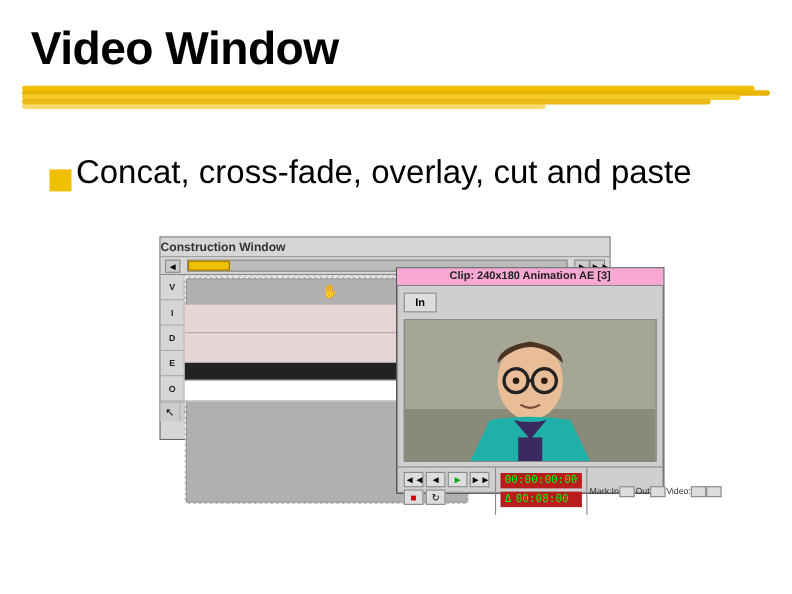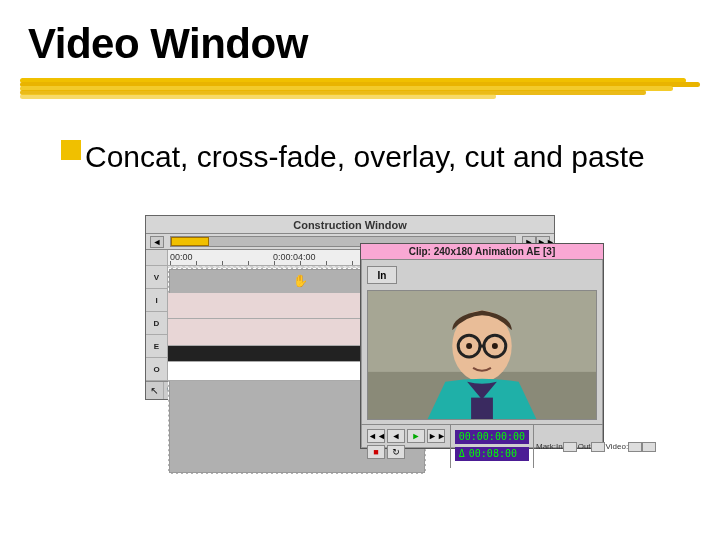--- a/index.html
+++ b/index.html
@@ -32,23 +32,22 @@
     position: absolute;
     left: 0;
     height: 5px;
     border-radius: 3px;
   }
   .bullet-row {
     position: absolute;
     top: 140px;
     left: 45px;
     display: flex;
-    align-items: flex-start;
+    align-items: flex-end;
     gap: 4px;
-    margin-left: 16px;
   }
   .bullet {
     width: 20px; height: 20px;
     background: #f0c000;
     display: inline-block;
     flex-shrink: 0;
   }
   .bullet-text {
     font-size: 30px;
     color: #000;
@@ -71,21 +70,21 @@
     width: 410px;
     height: 185px;
     border: 1px solid #666;
     background: #d6d6d6;
   }
   .cw-title {
     height: 18px;
     background: #d6d6d6;
     border-bottom: 1px solid #888;
     font-size: 11px;
-    text-align: center;
+    text-align: left;
     color: #333;
     line-height: 18px;
     font-weight: bold;
   }
   .cw-scroll {
     height: 16px;
     background: #d6d6d6;
     border-bottom: 1px solid #888;
     display: flex;
     justify-content: space-between;
@@ -278,21 +277,21 @@
   .clip-ctrl .cbtn.play { color:#0a0; }
   .clip-ctrl .cbtn.stop { color:#c00; }
   .clip-ctrl .mid {
     flex:1;
     display:flex; flex-direction:column;
     justify-content:center;
     padding: 3px 4px;
   }
   .tc {
     height: 14px;
-    background:#4c1d95;
+    background:#b91c1c;
     color:#0f0;
     font-family: monospace;
     font-size: 10px;
     padding: 0 4px;
     line-height:14px;
     margin-bottom: 3px;
     display:flex; gap:4px;
   }
   .tc .delta { color:#0f0; }
   .clip-ctrl .right {
@@ -335,44 +334,20 @@
 
     <div class="cw-scroll">
       <div class="btn">◄</div>
       <div class="bar">
         <div class="thumb-y"></div>
       </div>
       <div class="btn">►</div>
       <div class="btn">►►</div>
     </div>
 
-    <div class="cw-ruler">
-      <div class="leftcell"></div>
-      <div class="ticks">
-        <span style="left:2px">00:00</span>
-        <span style="left:105px">0:00:04:00</span>
-        <span style="left:215px">0:00:08:00</span>
-        <span style="left:325px">0:00:12:00</span>
-        <i style="left:2px"></i>
-          <i style="left:28px"></i>
-          <i style="left:54px"></i>
-          <i style="left:80px"></i>
-        <i style="left:106px"></i>
-          <i style="left:132px"></i>
-          <i style="left:158px"></i>
-          <i style="left:184px"></i>
-        <i style="left:210px"></i>
-          <i style="left:236px"></i>
-          <i style="left:262px"></i>
-          <i style="left:288px"></i>
-        <i style="left:314px"></i>
-          <i style="left:340px"></i>
-          <i style="left:366px"></i>
-      </div>
-    </div>
 
     <div class="cw-body">
       <div class="cw-labels">
         <div class="lab">V</div>
         <div class="lab">I</div>
         <div class="lab">D</div>
         <div class="lab">E</div>
         <div class="lab">O</div>
       </div>
       <div class="cw-tracks">

